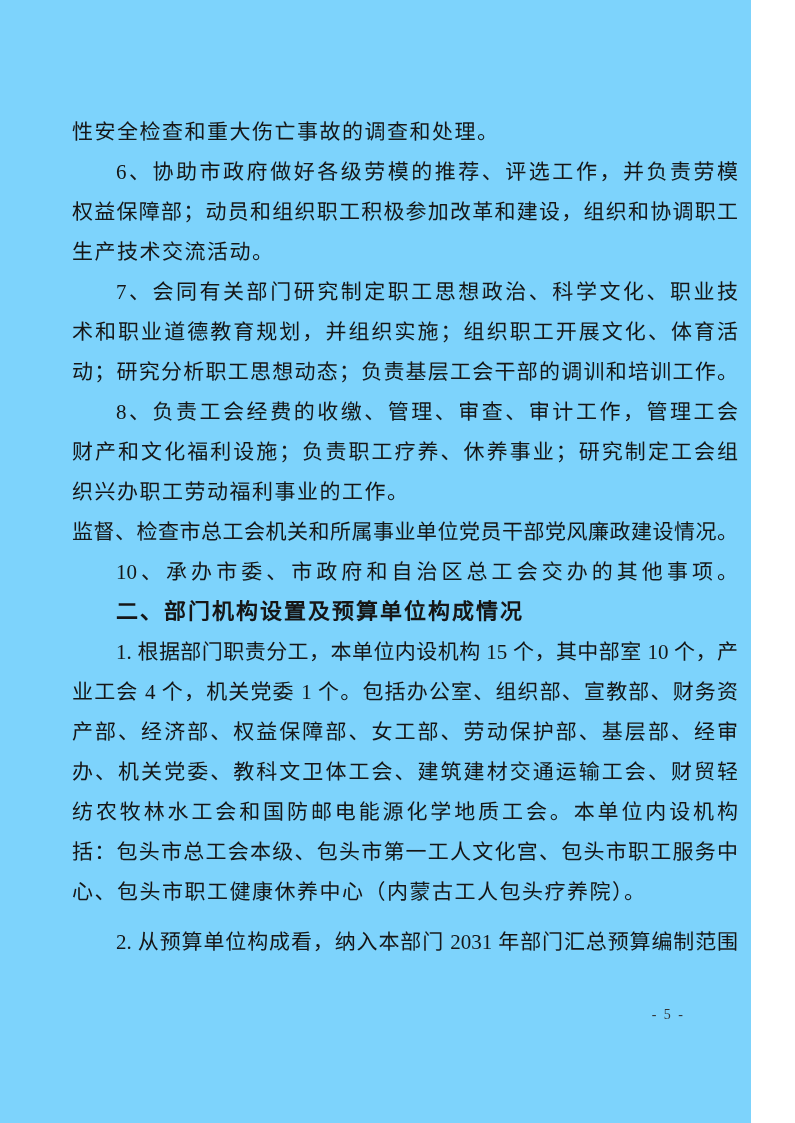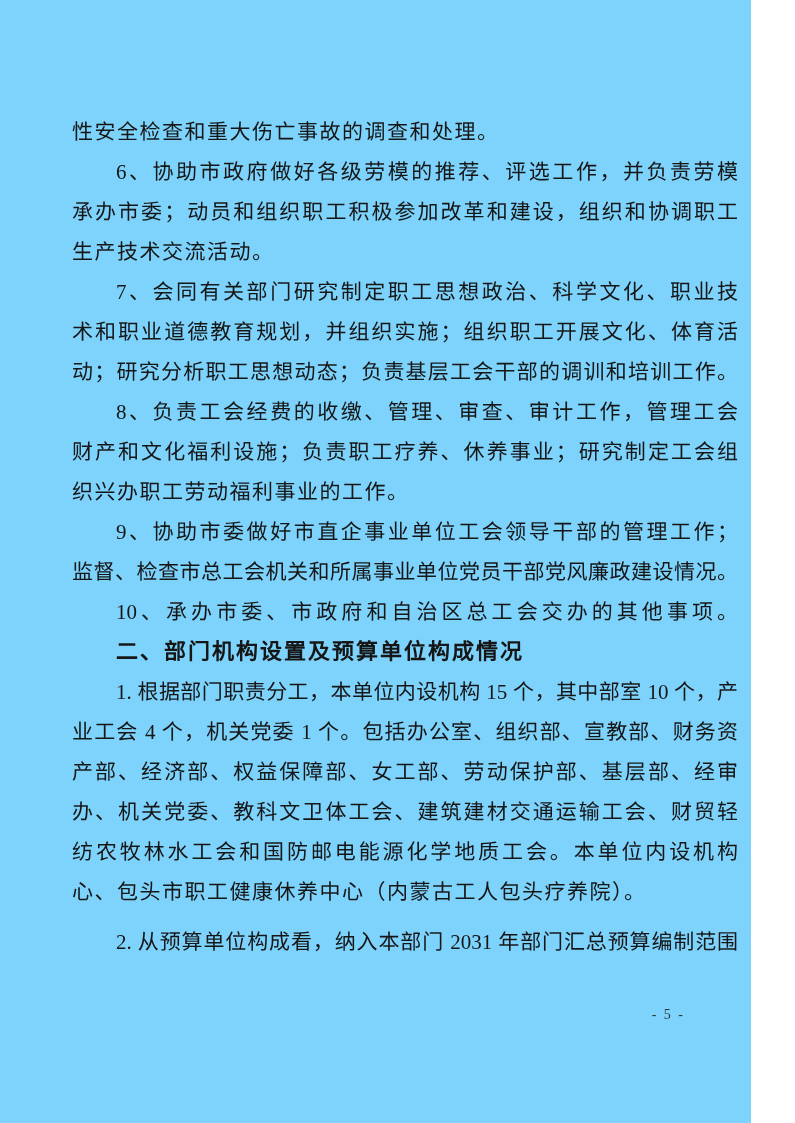--- a/index.html
+++ b/index.html
@@ -60,49 +60,49 @@
 </head>
 <body>
 
 <div class="page">
   <div class="text-body">
       <div class="paragraph body">
         <div class="line">性安全检查和重大伤亡事故的调查和处理。</div>
       </div>
       <div class="paragraph body">
         <div class="line indent justify">6、协助市政府做好各级劳模的推荐、评选工作，并负责劳模</div>
-        <div class="line justify">承办市委；动员和组织职工积极参加改革和建设，组织和协调职工</div>
+        <div class="line justify">权益保障部；动员和组织职工积极参加改革和建设，组织和协调职工</div>
         <div class="line">生产技术交流活动。</div>
       </div>
       <div class="paragraph body">
         <div class="line indent justify">7、会同有关部门研究制定职工思想政治、科学文化、职业技</div>
         <div class="line justify">术和职业道德教育规划，并组织实施；组织职工开展文化、体育活</div>
         <div class="line justify">动；研究分析职工思想动态；负责基层工会干部的调训和培训工作。</div>
       </div>
       <div class="paragraph body">
         <div class="line indent justify">8、负责工会经费的收缴、管理、审查、审计工作，管理工会</div>
         <div class="line justify">财产和文化福利设施；负责职工疗养、休养事业；研究制定工会组</div>
         <div class="line">织兴办职工劳动福利事业的工作。</div>
       </div>
       <div class="paragraph body">
-        <div class="line indent justify">9、协助市委做好市直企事业单位工会领导干部的管理工作；</div>
         <div class="line justify">监督、检查市总工会机关和所属事业单位党员干部党风廉政建设情况。</div>
       </div>
       <div class="paragraph body">
         <div class="line indent justify">10、承办市委、市政府和自治区总工会交办的其他事项。</div>
       </div>
       <div class="paragraph heading">
         <div class="line indent">二、部门机构设置及预算单位构成情况</div>
       </div>
       <div class="paragraph body">
         <div class="line indent justify">1. 根据部门职责分工，本单位内设机构 15 个，其中部室 10 个，产</div>
         <div class="line justify">业工会 4 个，机关党委 1 个。包括办公室、组织部、宣教部、财务资</div>
         <div class="line justify">产部、经济部、权益保障部、女工部、劳动保护部、基层部、经审</div>
         <div class="line justify">办、机关党委、教科文卫体工会、建筑建材交通运输工会、财贸轻</div>
         <div class="line justify">纺农牧林水工会和国防邮电能源化学地质工会。本单位内设机构</div>
+        <div class="line justify">括：包头市总工会本级、包头市第一工人文化宫、包头市职工服务中</div>
         <div class="line">心、包头市职工健康休养中心（内蒙古工人包头疗养院）。</div>
       </div>
       <div class="paragraph body">
         <div class="line indent justify">2. 从预算单位构成看，纳入本部门 2031 年部门汇总预算编制范围</div>
       </div>
     </div>
   <div class="page-number">- 5 -</div>
 </div>
 
 </body></html>

